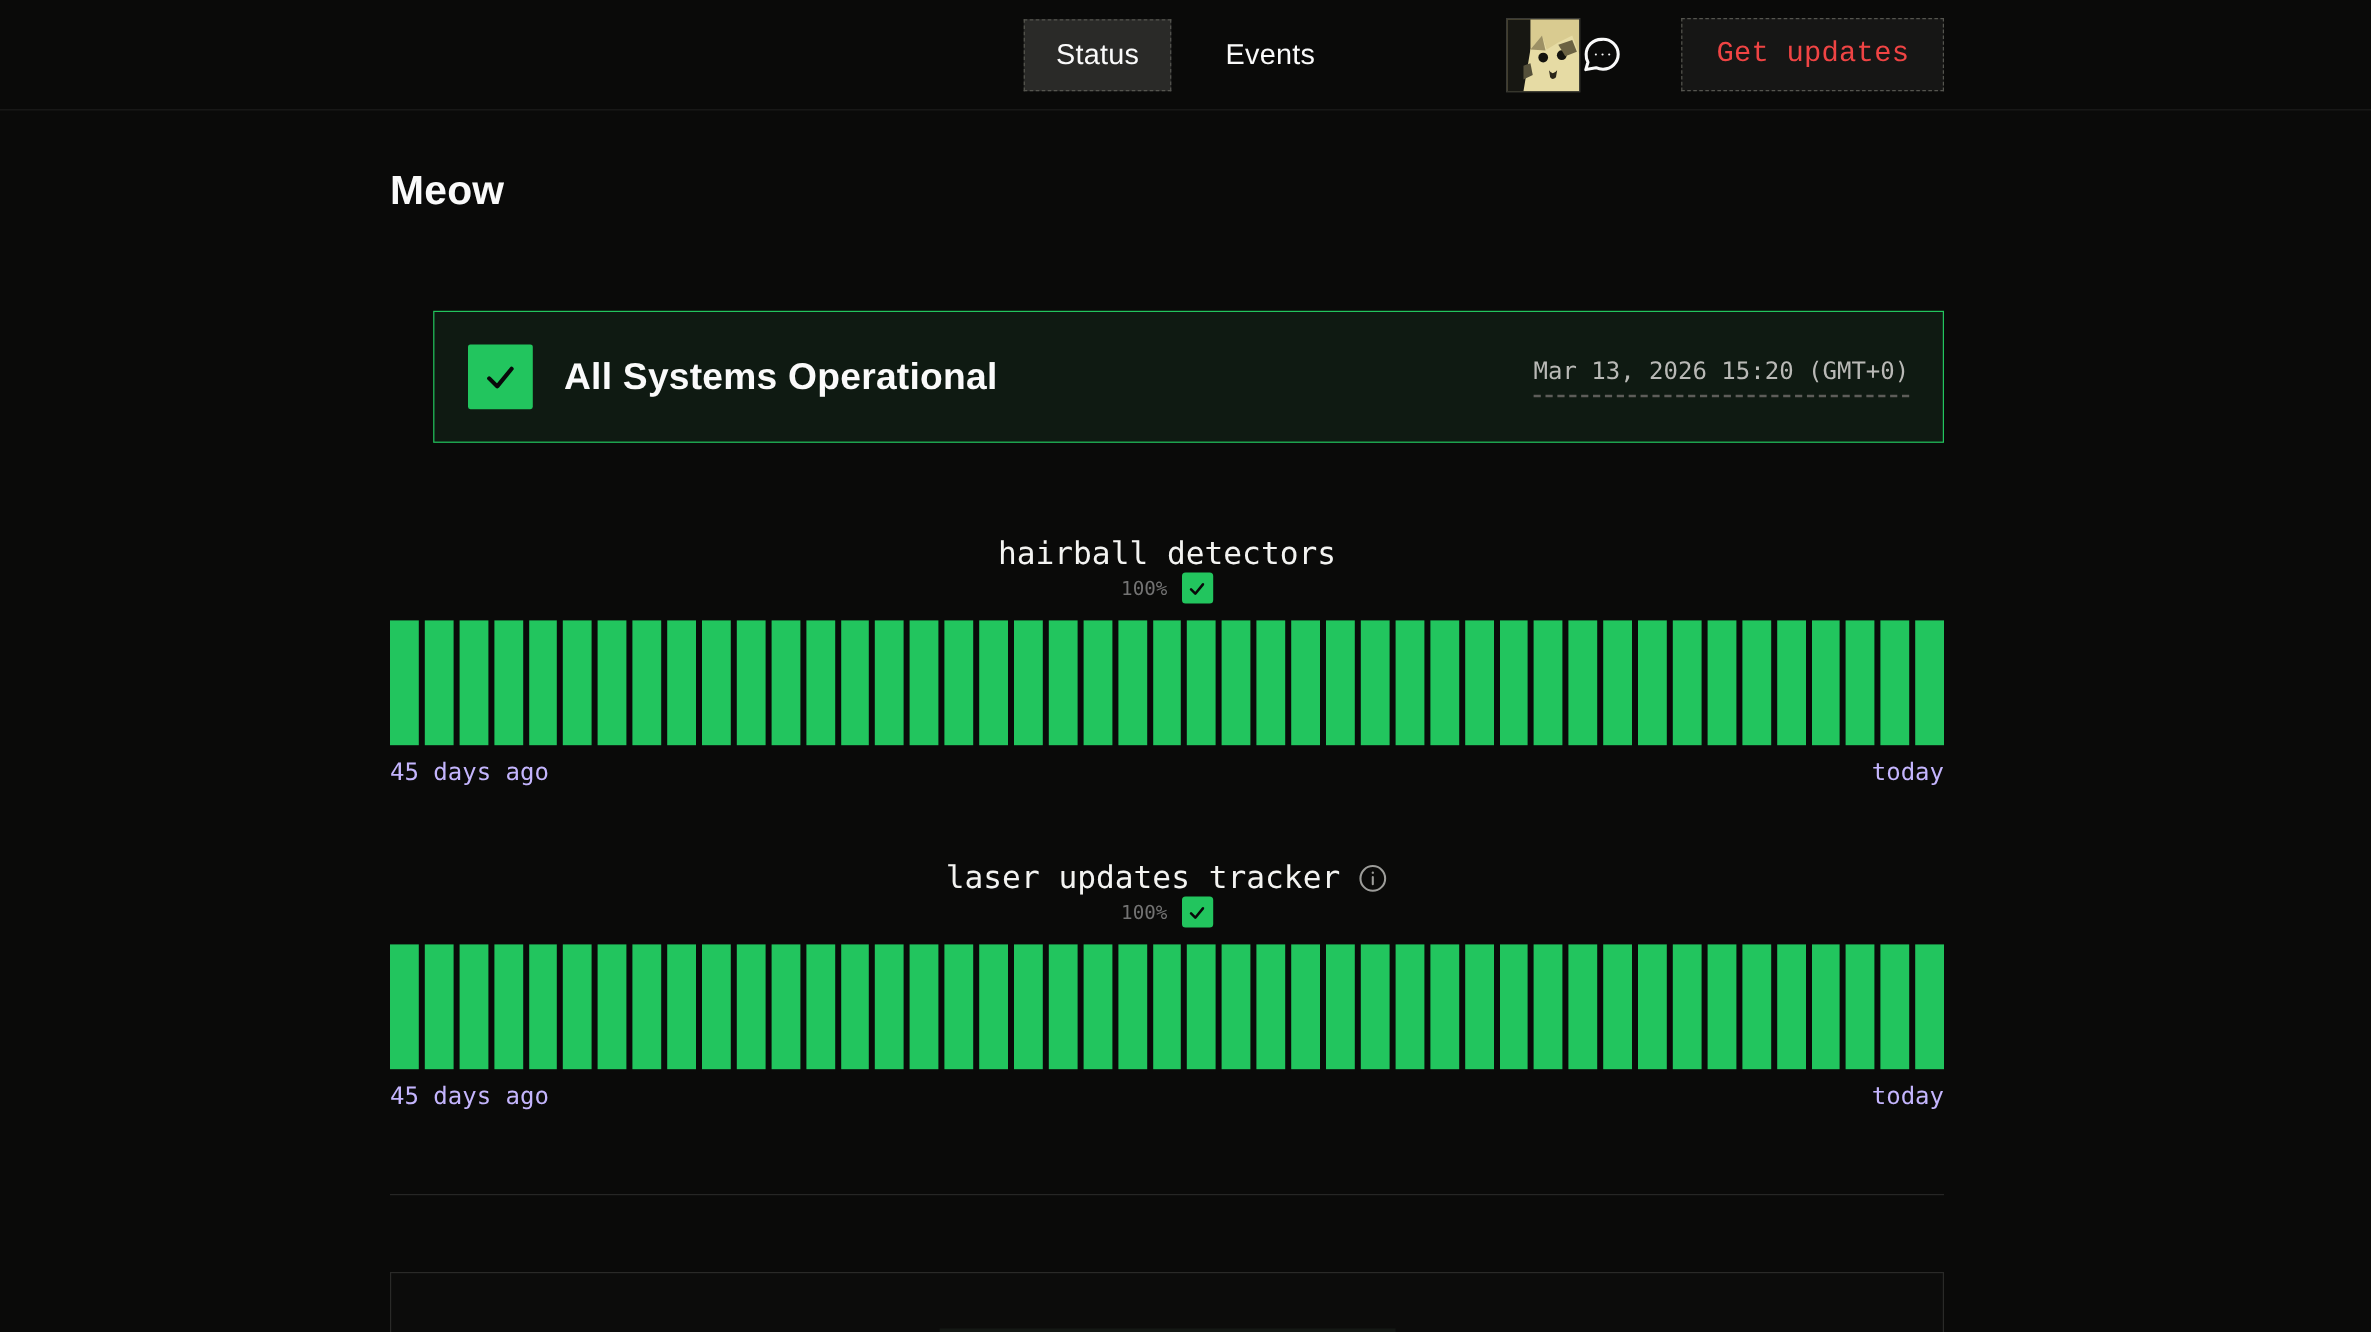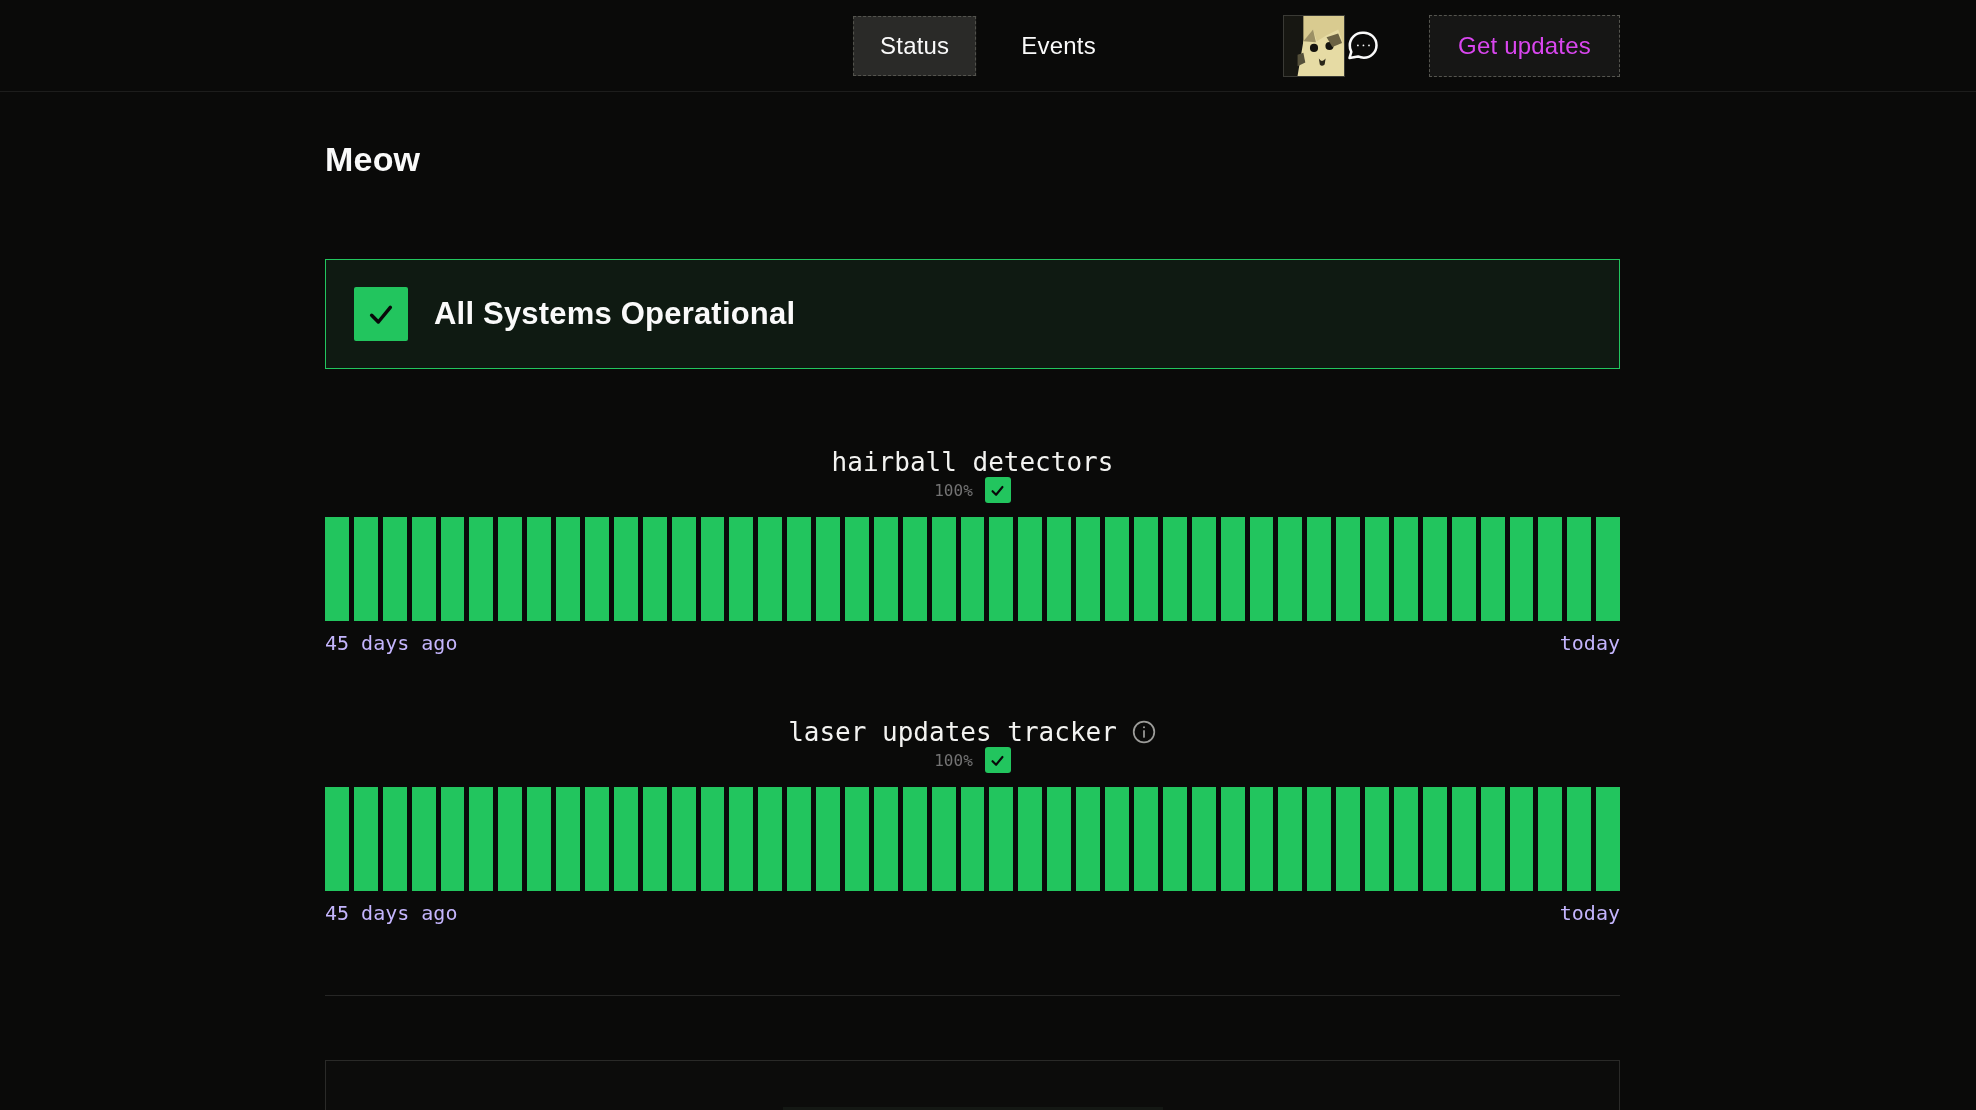--- a/index.html
+++ b/index.html
@@ -41,42 +41,43 @@
   }
   .nav-item.active {
     background:#2a2a28;
     border:1px dashed #55554f;
   }
   .nav-right { display:flex; align-items:center; gap:48px; }
   .chat-btn { background:none; border:none; cursor:pointer; display:flex; align-items:center; }
   .get-updates {
     background:#161615;
     border:1px dashed #55554f;
-    color:#d946ef;
+    color:#ef4444;
     font-size:24px;
-    font-family:Liberation Sans, sans-serif;
+    font-family:Liberation Mono, monospace;
     padding:16px 28px;
     cursor:pointer;
     letter-spacing:0.2px;
   }
 
   
   .container { width:1295px; margin-left:325px; }
 
   .hero { margin-top:48px; }
   .hero h1 { font-size:34px; font-weight:700; letter-spacing:0.2px; }
   .hero p { margin-top:12px; font-size:27px; color:#8f8f8d; }
 
   .status-banner {
     margin-top:80px;
     height:110px;
     border:1px solid #22c55e;
     background:#0f1a12;
     display:flex; align-items:center;
     padding:0 28px;
+    margin-left:36px;
   }
   .check-square {
     width:54px; height:54px;
     background:#22c55e;
     border-radius:2px;
     display:flex; align-items:center; justify-content:center;
     flex:none;
   }
   .banner-title {
     margin-left:26px;
@@ -193,20 +194,21 @@
     <h1>Meow</h1>
   </section>
 
   <section class="status-banner">
     <span class="check-square">
       <svg width="32" height="32" viewBox="0 0 24 24" fill="none" stroke="#09090a" stroke-width="2.6" stroke-linecap="round" stroke-linejoin="round">
         <polyline points="5 13 10 18 19 7"></polyline>
       </svg>
     </span>
     <h2 class="banner-title">All Systems Operational</h2>
+    <span class="banner-time mono">Mar 13, 2026 15:20 (GMT+0)</span>
   </section>
 
   <div id="monitors-root">
       <section class="monitor">
         <div class="monitor-head">
           <div class="monitor-name mono">
             <span>hairball detectors</span>
           </div>
           <div class="monitor-right">
             <span class="uptime-pct mono">100%</span>

